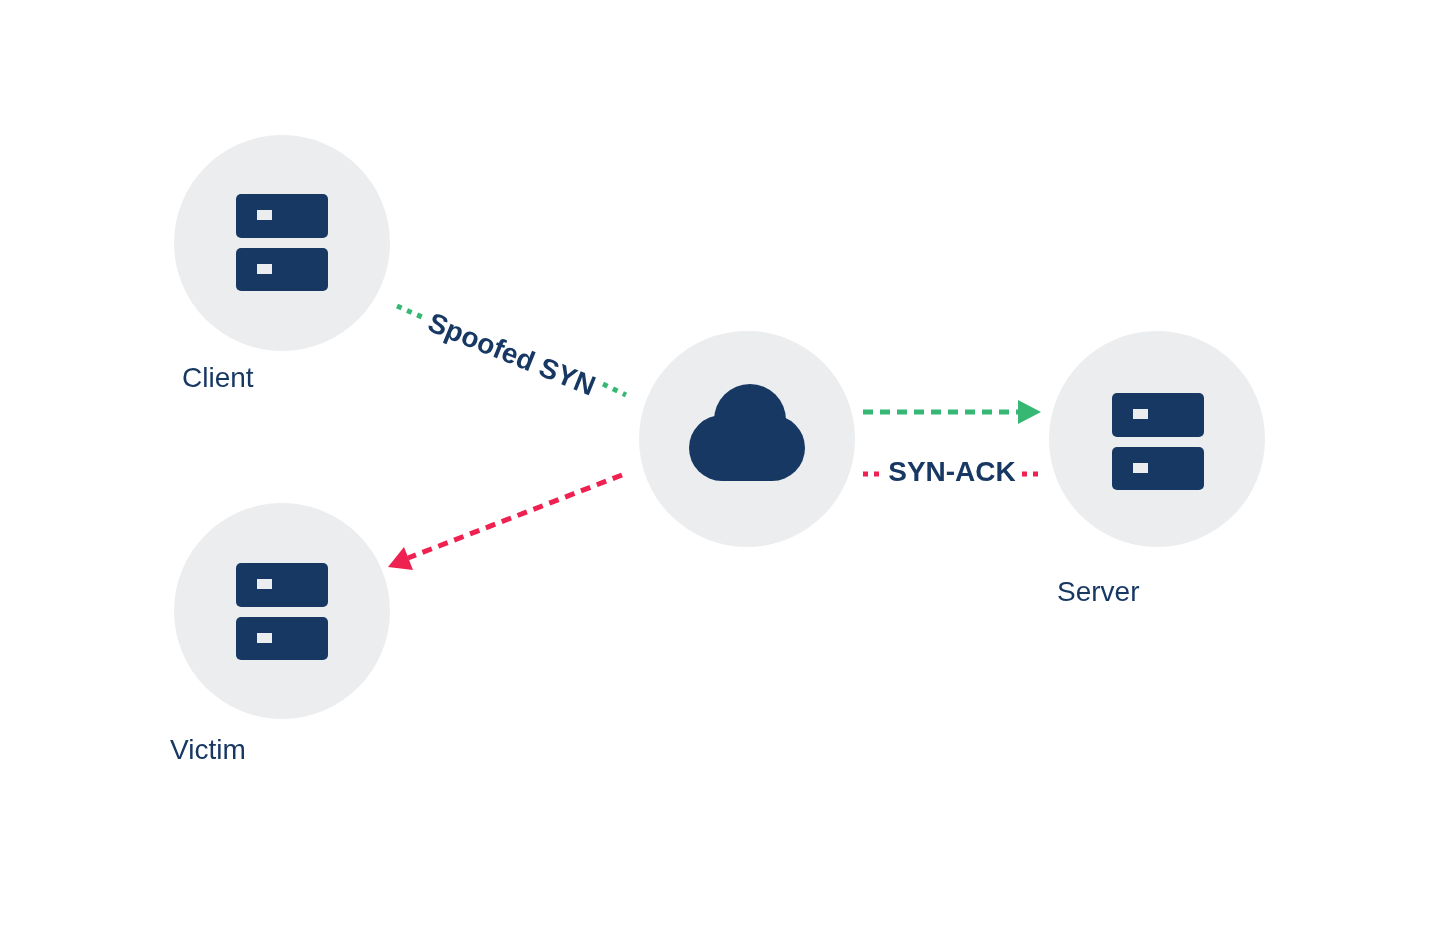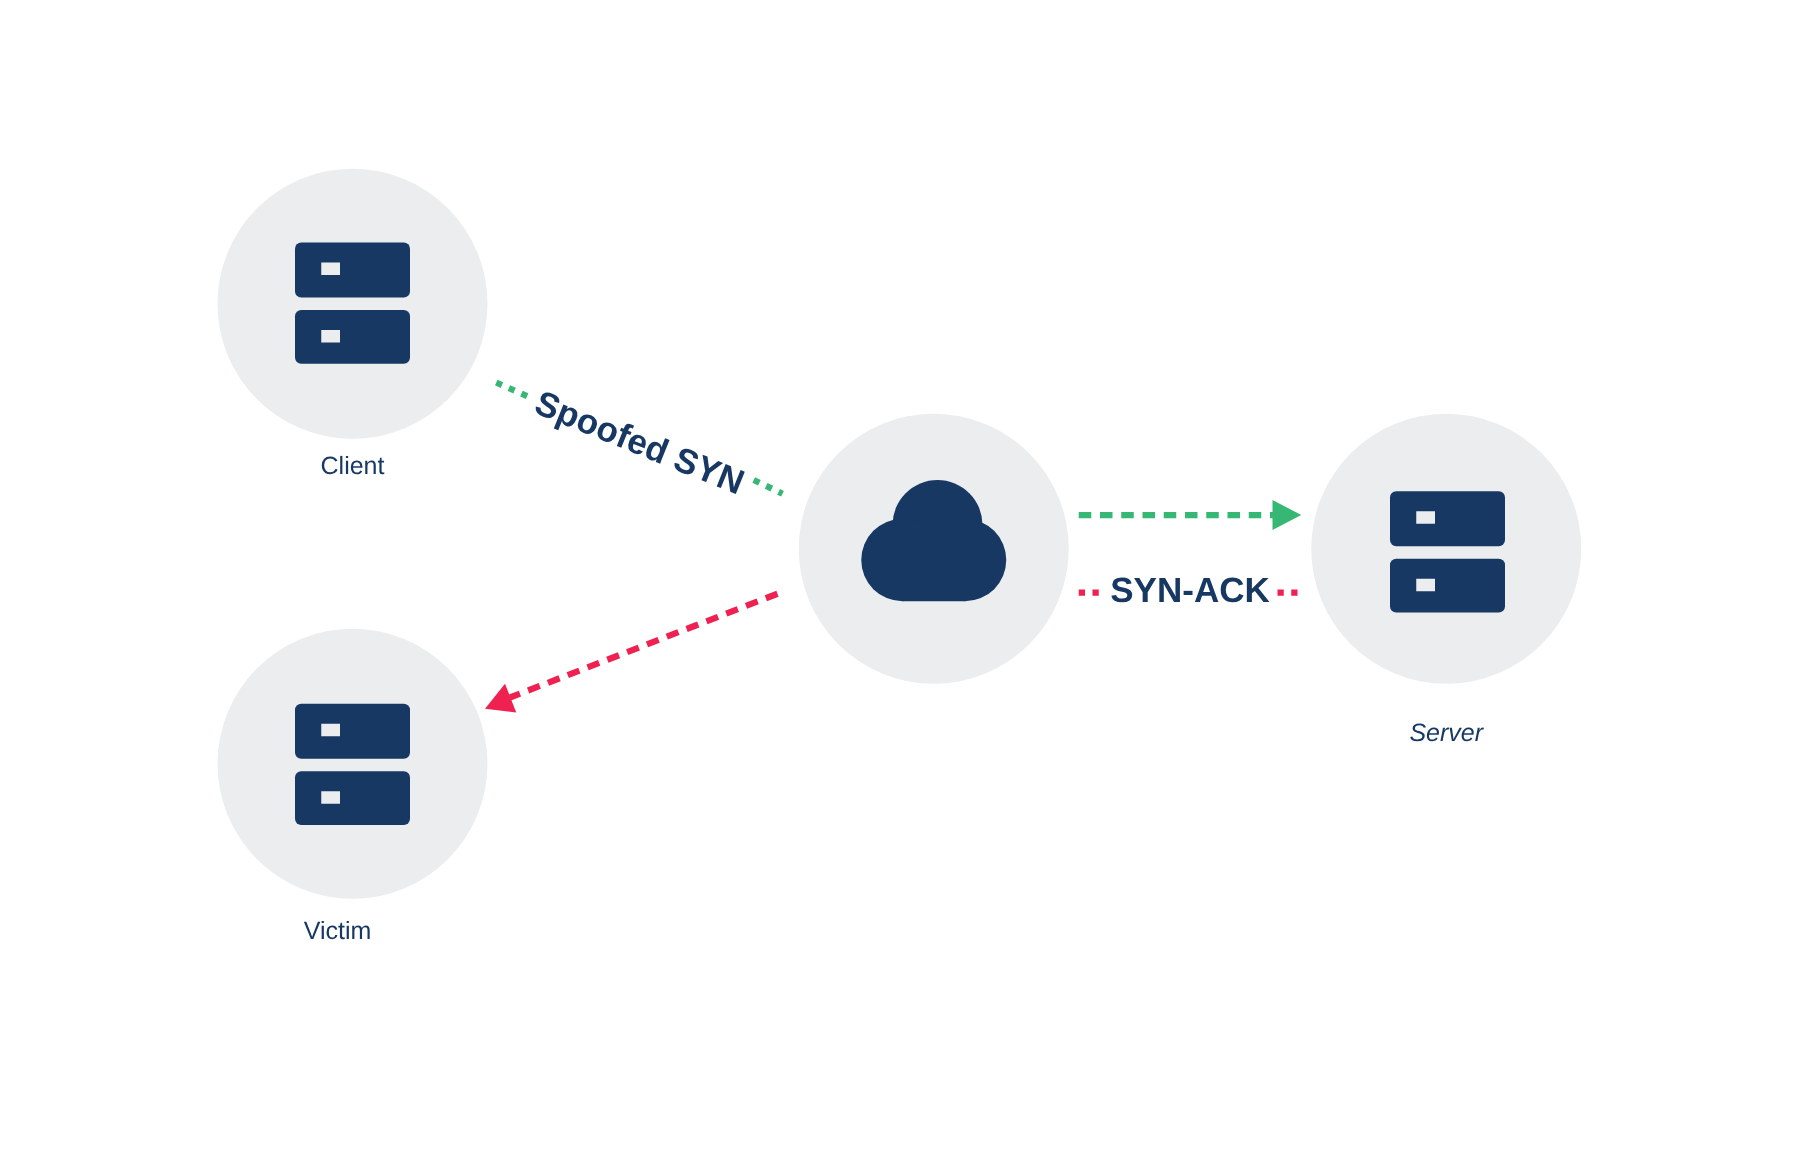--- a/index.html
+++ b/index.html
@@ -1,19 +1,19 @@
 <!DOCTYPE html>
 <html><head>
 <meta charset="utf-8">
 <style>
   html, body { margin: 0; padding: 0; background: #ffffff; }
   body { width: 1440px; height: 939px; position: relative; overflow: hidden;
          font-family: "Liberation Sans", "DejaVu Sans", sans-serif; }
   svg { position: absolute; left: 0; top: 0; }
-  .label { position: absolute; color: #183864; font-size: 20px; text-align: center;
+  .label { position: absolute; color: #183864; font-size: 28px; text-align: left;
            width: 200px; margin-left: -100px; }
   .edge-label { fill: #183864; font-weight: bold; font-family: "Liberation Sans", "DejaVu Sans", sans-serif; }
 </style>
 </head>
 <body>
 
 <svg width="1440" height="939" viewBox="0 0 1440 939">
 
   <circle cx="282" cy="243" r="108" fill="#ECEDEF"></circle>
   <circle cx="282" cy="611" r="108" fill="#ECEDEF"></circle>
@@ -66,13 +66,13 @@
   </g>
 
   <g>
     <line x1="622" y1="475" x2="408" y2="558" stroke="#EE2150" stroke-width="5" stroke-dasharray="10 7"></line>
     <polygon points="388,567 404,547 413,570" fill="#EE2150"></polygon>
   </g>
 </svg>
 
 <div class="label" style="left:282px; top:362px;">Client</div>
 <div class="label" style="left:270px; top:734px;">Victim</div>
-<div class="label" style="left:1157px; top:576px;font-style:italic;">Server</div>
+<div class="label" style="left:1157px; top:576px;">Server</div>
 
 </body></html>

